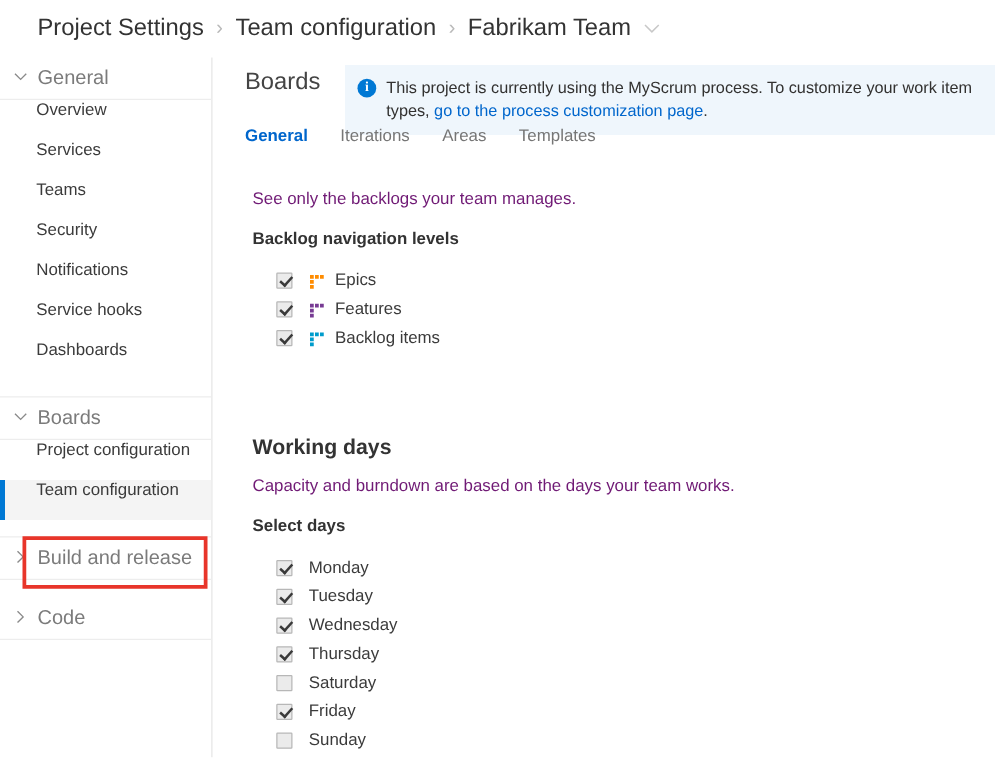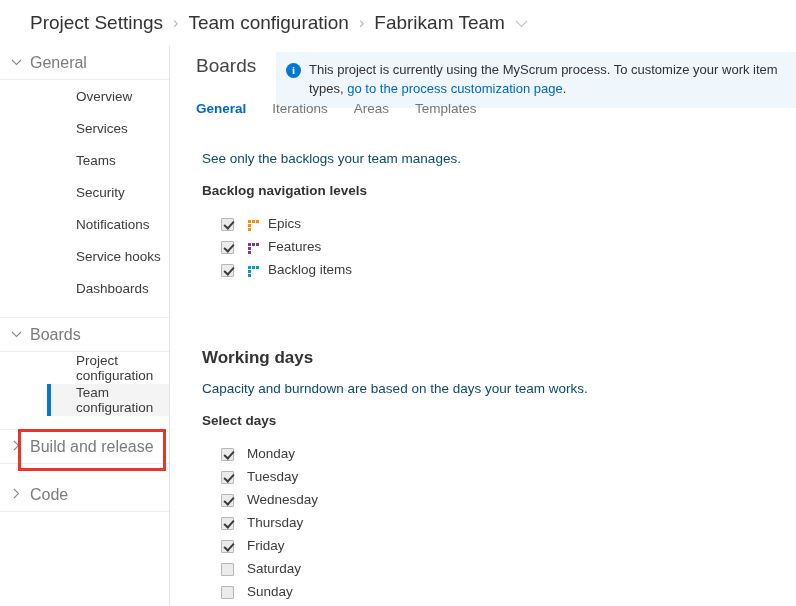--- a/index.html
+++ b/index.html
@@ -60,27 +60,26 @@
     width: 16px; min-width: 16px;
     font-size: 11px;
     color: #8a8a8a;
     margin-right: 6px;
     text-align: center;
     line-height: 1;
   }
   .sec-title { font-size: 16px; color: #7b7b7b; }
   .nav-item {
     position: relative;
-    display: flex; align-items: center;
+    display: flex; align-items: flex-start;
     height: 32px;
     padding-left: 29px;
     font-size: 13.5px;
     color: #3b3b3b;
     cursor: pointer;
-    margin-left: 47px;
   }
   .nav-item.selected { background: #f4f4f4; }
   .nav-item.selected::before {
     content: "";
     position: absolute;
     left: 0; top: 0; bottom: 0;
     width: 4px;
     background: #0078d4;
   }
   .sec-gap { height: 14px; }
@@ -166,21 +165,21 @@
   
   .section { position: absolute; left: 31px; }
   .section-title {
     font-size: 17px;
     font-weight: bold;
     color: #333333;
     margin-bottom: 13px;
   }
   .section-desc {
     font-size: 13.5px;
-    color: #0c4a6e;
+    color: #701a75;
     margin-bottom: 17px;
   }
   .section-sub {
     font-size: 13.5px;
     font-weight: bold;
     color: #333333;
     margin-bottom: 10px;
   }
 
   .check-row {
@@ -404,27 +403,27 @@
       </div>
       <div class="check-row">
         <span class="cbox checked"></span>
         <span class="check-label">Wednesday</span>
       </div>
       <div class="check-row">
         <span class="cbox checked"></span>
         <span class="check-label">Thursday</span>
       </div>
       <div class="check-row">
-        <span class="cbox checked"></span>
-        <span class="check-label">Friday</span>
-      </div>
-      <div class="check-row">
         <span class="cbox"></span>
         <span class="check-label">Saturday</span>
       </div>
       <div class="check-row">
+        <span class="cbox checked"></span>
+        <span class="check-label">Friday</span>
+      </div>
+      <div class="check-row">
         <span class="cbox"></span>
         <span class="check-label">Sunday</span>
       </div>
     </div>
 
   </div>
 </div>
 
 </body></html>

